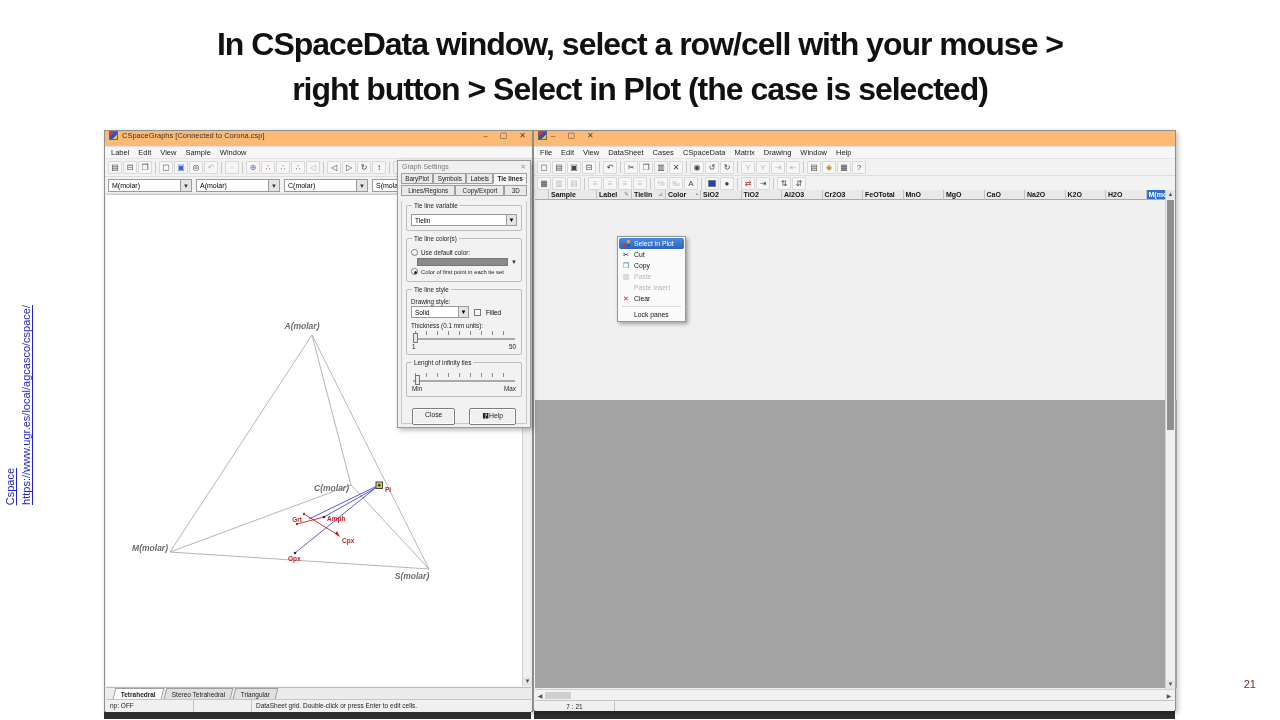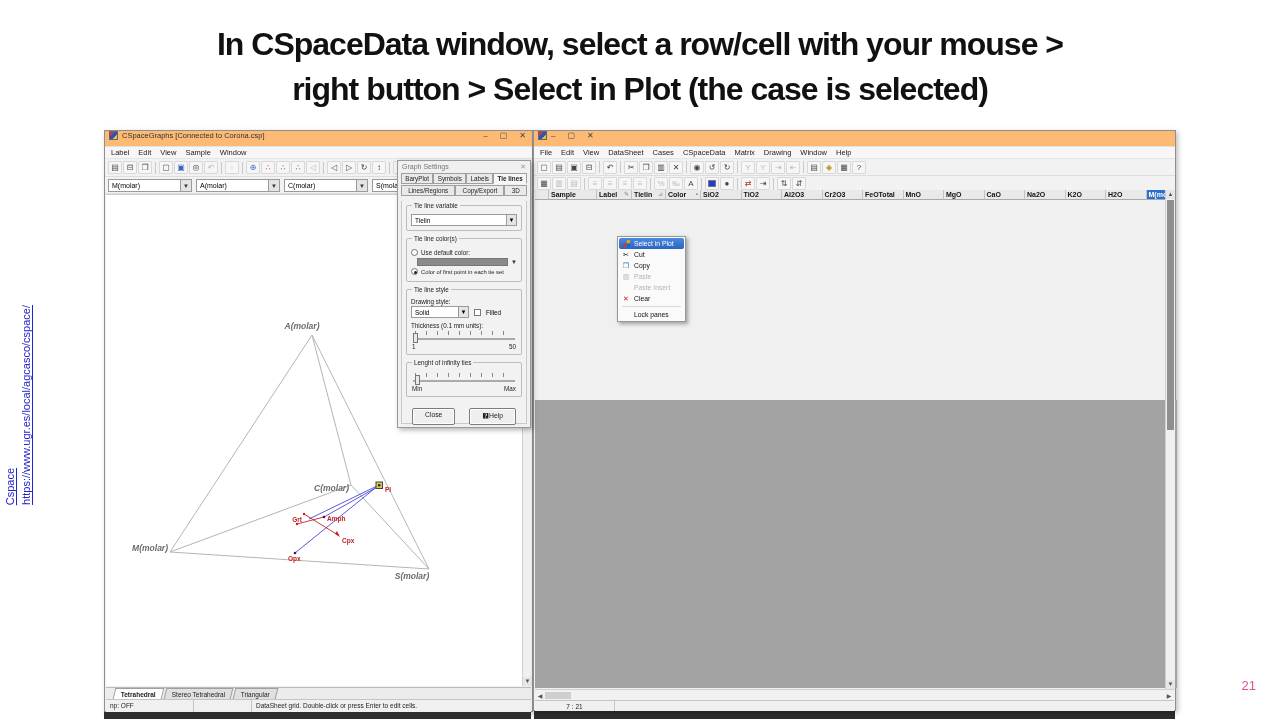--- a/index.html
+++ b/index.html
@@ -8,21 +8,21 @@
            font-family:"Liberation Sans", sans-serif; }
 
   
   .slide-title { position:absolute; top:22px; left:60px; right:60px; text-align:center;
                  font-size:32px; font-weight:700; color:#111; letter-spacing:-1px; line-height:1.4; }
   .side-links { position:absolute; left:2px; top:225px; width:46px; height:280px; }
   .side-links a { position:absolute; bottom:0; color:#2323cc; font-size:11px; text-decoration:underline;
                   writing-mode:vertical-rl; transform:rotate(180deg); white-space:nowrap; }
   .side-links a.l1 { left:2px; }
   .side-links a.l2 { left:18px; }
-  .page-num { position:absolute; top:678px; right:24px; font-size:13px; color:#ec4899; }
+  .page-num { position:absolute; top:678px; right:24px; font-size:11px; color:#7f1d1d; }
 
   
   .win { position:absolute; background:#f0f0f0; border:1px solid #8f8f8f; box-shadow:2px 2px 5px rgba(0,0,0,.25); }
   .titlebar { height:16px; background:#fdba74; display:flex; padding:0 4px; border-bottom:1px solid #e2e2e2;}
   .app-ico { width:9px; height:9px; margin-right:4px; flex:none;
              background:linear-gradient(135deg,#d33 0 33%,#2a54c6 33% 66%,#e8c22a 66%); border:1px solid #666; }
   .titlebar .t-text { font-size:7.5px; color:#333; flex:1 1 auto; white-space:nowrap; overflow:hidden; }
   .win-ctrls { display:flex; gap:12px; font-size:8px; color:#444; padding-right:2px; }
   .win-ctrls span { cursor:default; }
   .menubar { height:12px; display:flex; align-items:center; gap:9px; padding:0 6px; background:#f7f7f7; border-bottom:1px solid #e5e5e5; }

